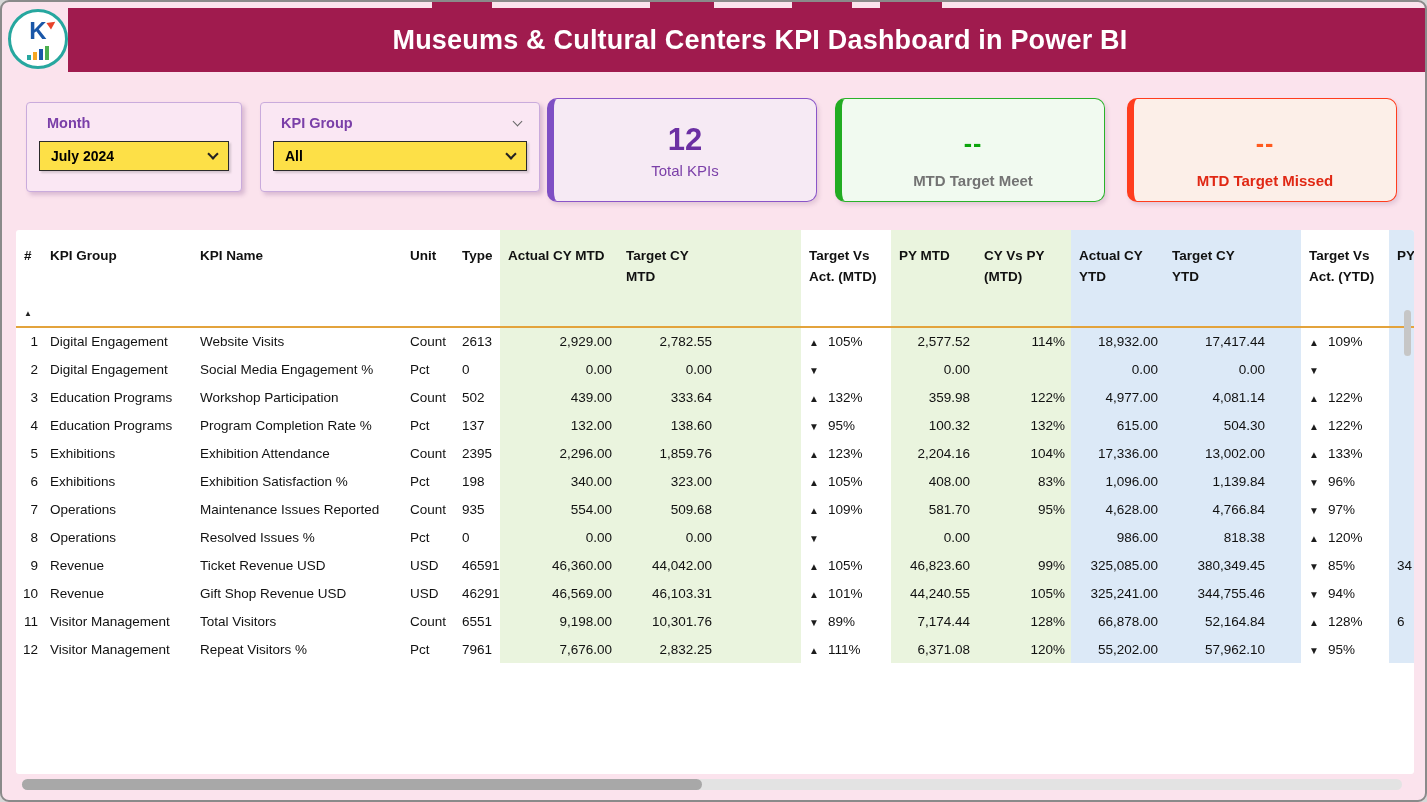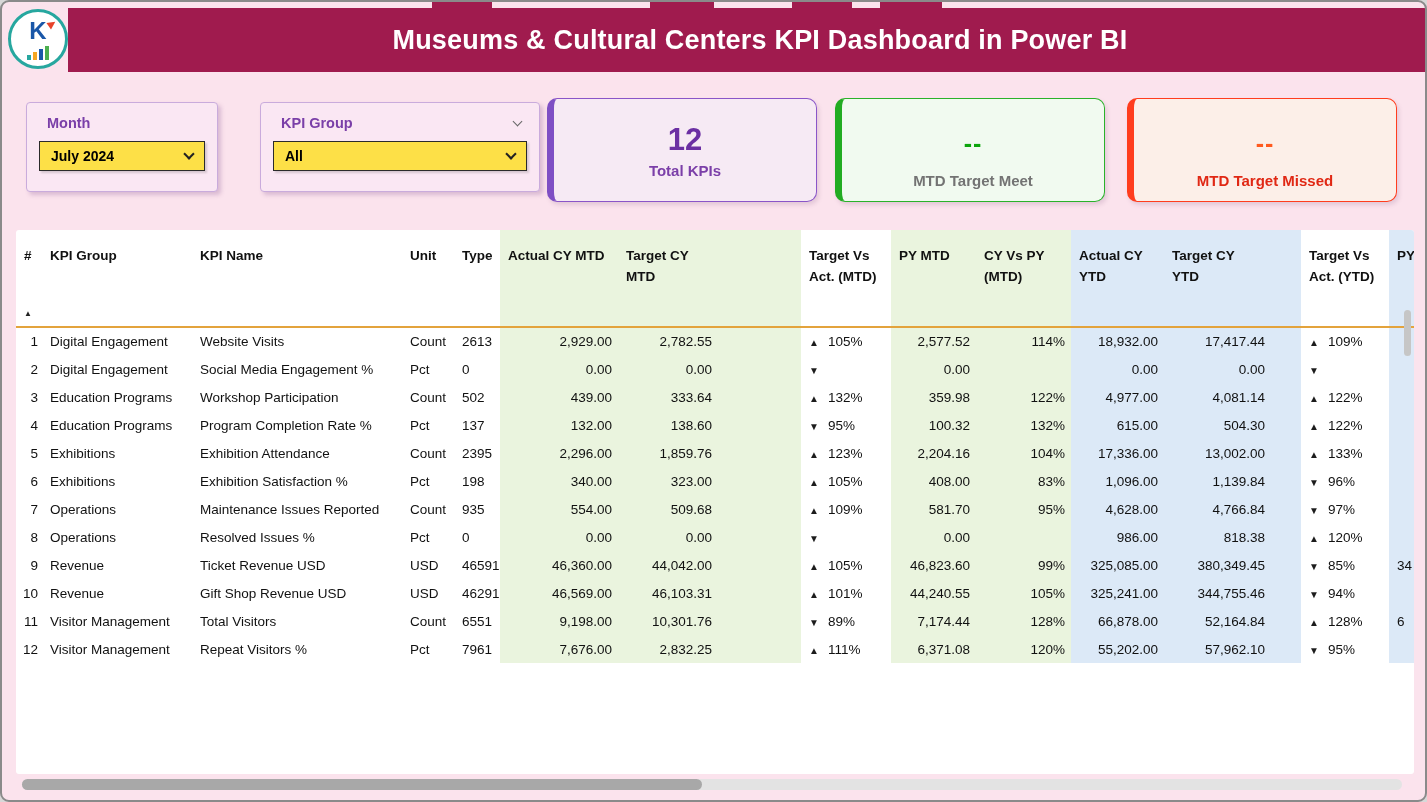--- a/index.html
+++ b/index.html
@@ -28,21 +28,21 @@
   .logo-bars i { display:block; width:4px; background:#1A57A8; }
   .logo-bars i:nth-child(1){ height:5px; background:#27A79F; }
   .logo-bars i:nth-child(2){ height:8px; background:#F5A623; }
   .logo-bars i:nth-child(3){ height:11px; background:#1A57A8; }
   .logo-bars i:nth-child(4){ height:14px; background:#4CAF50; }
 
   
   .filter-card { position:absolute; top:100px; height:90px; background:#FAE7F3;
                  border:1px solid #C9ABDC; border-radius:4px;
                  box-shadow:3px 3px 4px rgba(140,90,150,.30); }
-  .filter-card.month { left:24px; width:192px; }
+  .filter-card.month { left:24px; width:216px; }
   .filter-card.kpi-group { left:258px; width:280px; }
   .filter-head { display:flex; justify-content:space-between; align-items:center;
                  padding:12px 18px 0 20px; }
   .filter-label { color:#7A3FA8; font-weight:bold; font-size:14.5px; }
   .dropdown { margin:10px 12px 0 12px; height:30px; background:#fde047; border:1px solid #2b2b2b;
               display:flex; align-items:center; justify-content:space-between; padding:0 11px;
               font-size:14px; font-weight:bold; color:#000; cursor:pointer;
               box-shadow:2px 2px 2px rgba(0,0,0,.15); }
   .chev { width:8px; height:8px; border-right:2px solid #222; border-bottom:2px solid #222;
           transform:rotate(45deg); margin-top:-4px; }
@@ -53,21 +53,21 @@
   .kpi-card { position:absolute; top:96px; width:270px; height:104px; border-radius:10px;
               display:flex; flex-direction:column; align-items:center;
               box-shadow:2px 3px 4px rgba(120,80,120,.18); }
   .kpi-card.purple { left:545px; background:#F6EAF4; border:1px solid #8A55C8;
                      border-left:7px solid #7E4FC4; justify-content:center; }
   .kpi-card.green  { left:833px; background:#F1FAF0; border:1px solid #2AB22A;
                      border-left:7px solid #22AC22; }
   .kpi-card.red    { left:1125px; background:#FCEFE8; border:1px solid #FF3D1E;
                      border-left:7px solid #FF3D1E; }
   .kpi-card.purple .kpi-value { font-size:31px; font-weight:bold; color:#6B2FA3; }
-  .kpi-card.purple .kpi-label { font-size:15px; font-weight:bold; color:#7B3FA8; margin-top:4px; }
+  .kpi-card.purple .kpi-label { font-size:15px; font-weight:normal; color:#7B3FA8; margin-top:4px; }
   .kpi-card.green .kpi-value { font-size:25px; font-weight:bold; color:#0CA50C; margin-top:30px; letter-spacing:1px; }
   .kpi-card.green .kpi-label { font-size:15px; font-weight:bold; color:#737373; margin-top:auto; margin-bottom:12px; }
   .kpi-card.red .kpi-value { font-size:25px; font-weight:bold; color:#FF5A1E; margin-top:30px; letter-spacing:1px; }
   .kpi-card.red .kpi-label { font-size:15px; font-weight:bold; color:#E02814; margin-top:auto; margin-bottom:12px; }
 
   
   .table-card { position:absolute; left:14px; top:228px; width:1398px; height:544px;
                 background:#ffffff; overflow:hidden; border-radius:3px; }
   table.kpi { border-collapse:collapse; table-layout:fixed; width:1433px;
               font-size:13.5px; color:#111; }

